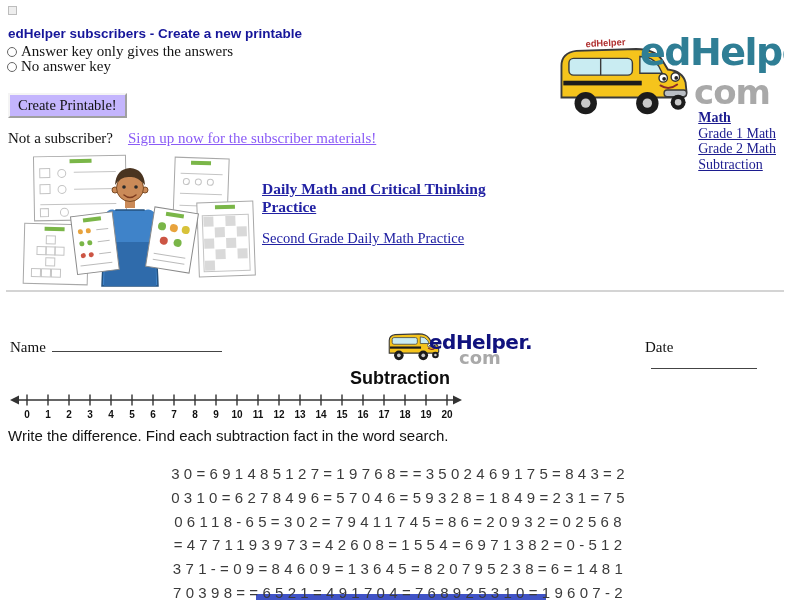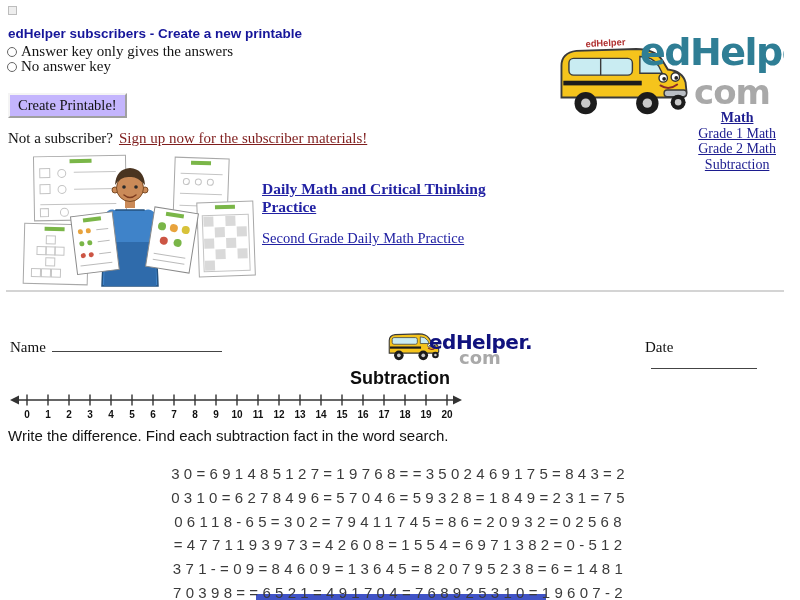--- a/index.html
+++ b/index.html
@@ -18,37 +18,37 @@
   .radio{width:10px;height:10px;border:1px solid #666;border-radius:50%;background:#fff;
     margin-right:4px;position:relative;flex:0 0 auto}
   .radio.selected::after{content:"";position:absolute;left:2px;top:2px;width:4px;height:4px;
     border-radius:50%;background:#222}
   .radio-label{font-size:15px;color:#141414;line-height:15px;white-space:nowrap}
 
   .create-btn{position:absolute;left:8px;top:93px;font-family:"Liberation Serif",serif;
     font-size:14.5px;color:#111;background:#c4b5fd;border:2px outset #f4f4f4;padding:2px 8px;cursor:pointer}
 
   .not-sub{position:absolute;left:8px;top:130px;font-size:15px;color:#111;white-space:nowrap}
-  .signup{color:#7f1d1d;text-decoration:underline;margin-left:6px;cursor:pointer}
+  .signup{color:#8b5cf6;text-decoration:underline;margin-left:15px;cursor:pointer}
 
   .kid{position:absolute;left:4px;top:152px}
 
   .promo{position:absolute;left:262px;top:180px;width:255px}
   .promo-main{display:block;font-weight:bold;font-size:15.5px;color:#2121a3;
     text-decoration:underline;line-height:17.5px;margin-bottom:15px;cursor:pointer}
   .promo-link{display:block;font-size:14.5px;color:#2121a3;text-decoration:underline;
     line-height:16.5px;cursor:pointer}
 
   .bus-big{position:absolute;left:554px;top:34px}
   .logo-name{position:absolute;left:640px;top:30px;font-family:"DejaVu Sans",sans-serif;
     font-size:38px;font-weight:bold;color:#2f7e95;letter-spacing:-1.5px}
   .logo-tld{position:absolute;left:694px;top:72px;font-family:"DejaVu Sans",sans-serif;
     font-size:34px;font-weight:bold;color:#a9a9a9;letter-spacing:-1px}
 
-  .nav-links{position:absolute;right:8px;top:110px;text-align:center}
+  .nav-links{position:absolute;right:8px;top:110px;text-align:left}
   .nav-link{display:block;font-size:14px;color:#1c1c8f;text-decoration:underline;
     line-height:15.5px;cursor:pointer}
   .nav-link.bold{font-weight:bold}
 
   .divider{position:absolute;left:6px;top:290px;width:788px;height:2px;background:#d4d4d4;border:none}
 
   .ws-name{position:absolute;left:10px;top:339px;font-size:15px;color:#111}
   .ws-date{position:absolute;left:645px;top:339px;font-size:15px;color:#111}
   .fill-line{display:inline-block;border-bottom:1px solid #444;height:13px;vertical-align:baseline}
   .name-line{width:170px;margin-left:6px}

